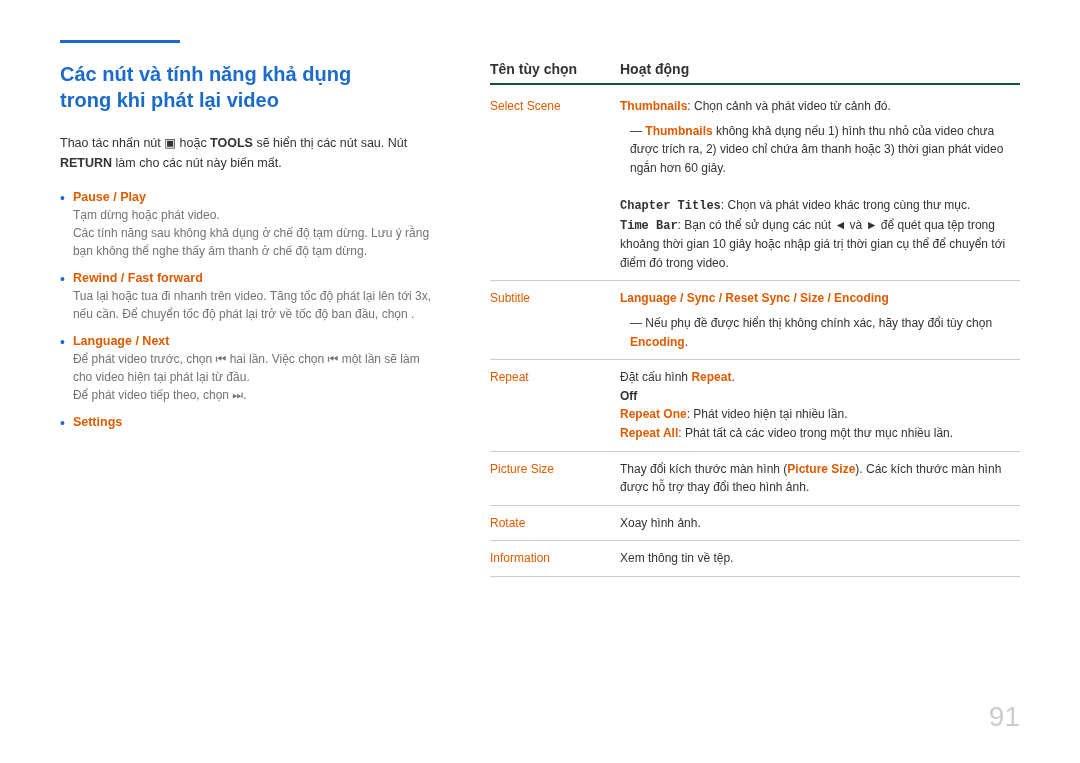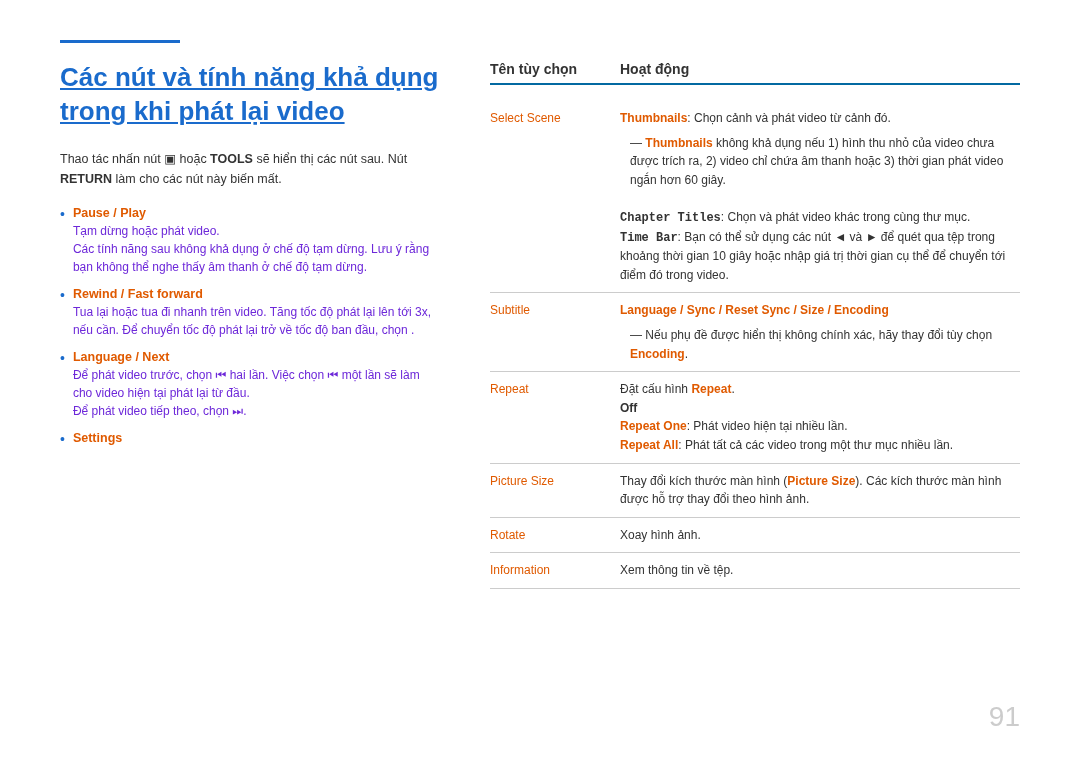--- a/index.html
+++ b/index.html
@@ -32,26 +32,25 @@
       flex: 1;
     }
     .left-section {
       width: 380px;
       flex-shrink: 0;
     }
     .right-section {
       flex: 1;
     }
     .page-title {
-      font-size: 26px;
+      font-size: 20px;
       font-weight: 700;
       color: #1a6bcc;
       line-height: 1.3;
       margin-bottom: 20px;
-      text-decoration: underline;
     }
     .intro-text {
       font-size: 12.5px;
       line-height: 1.6;
       margin-bottom: 16px;
       color: #333;
     }
     .intro-text strong {
       font-weight: bold;
     }
@@ -71,29 +70,29 @@
       flex: 1;
     }
     .bullet-title {
       color: #e05a00;
       font-weight: bold;
       font-size: 12.5px;
     }
     .bullet-body {
       font-size: 12px;
       line-height: 1.5;
-      color: #6d28d9;
+      color: #737373;
       margin-top: 2px;
     }
     
     .table-header-row {
       display: flex;
-      border-bottom: 2px solid #0369a1;
+      border-bottom: 2px solid #14532d;
       padding-bottom: 6px;
-      margin-bottom: 16px;
+      margin-bottom: 4px;
     }
     .col-name {
       width: 130px;
       font-weight: bold;
       font-size: 14px;
     }
     .col-action {
       flex: 1;
       font-weight: bold;
       font-size: 14px;

